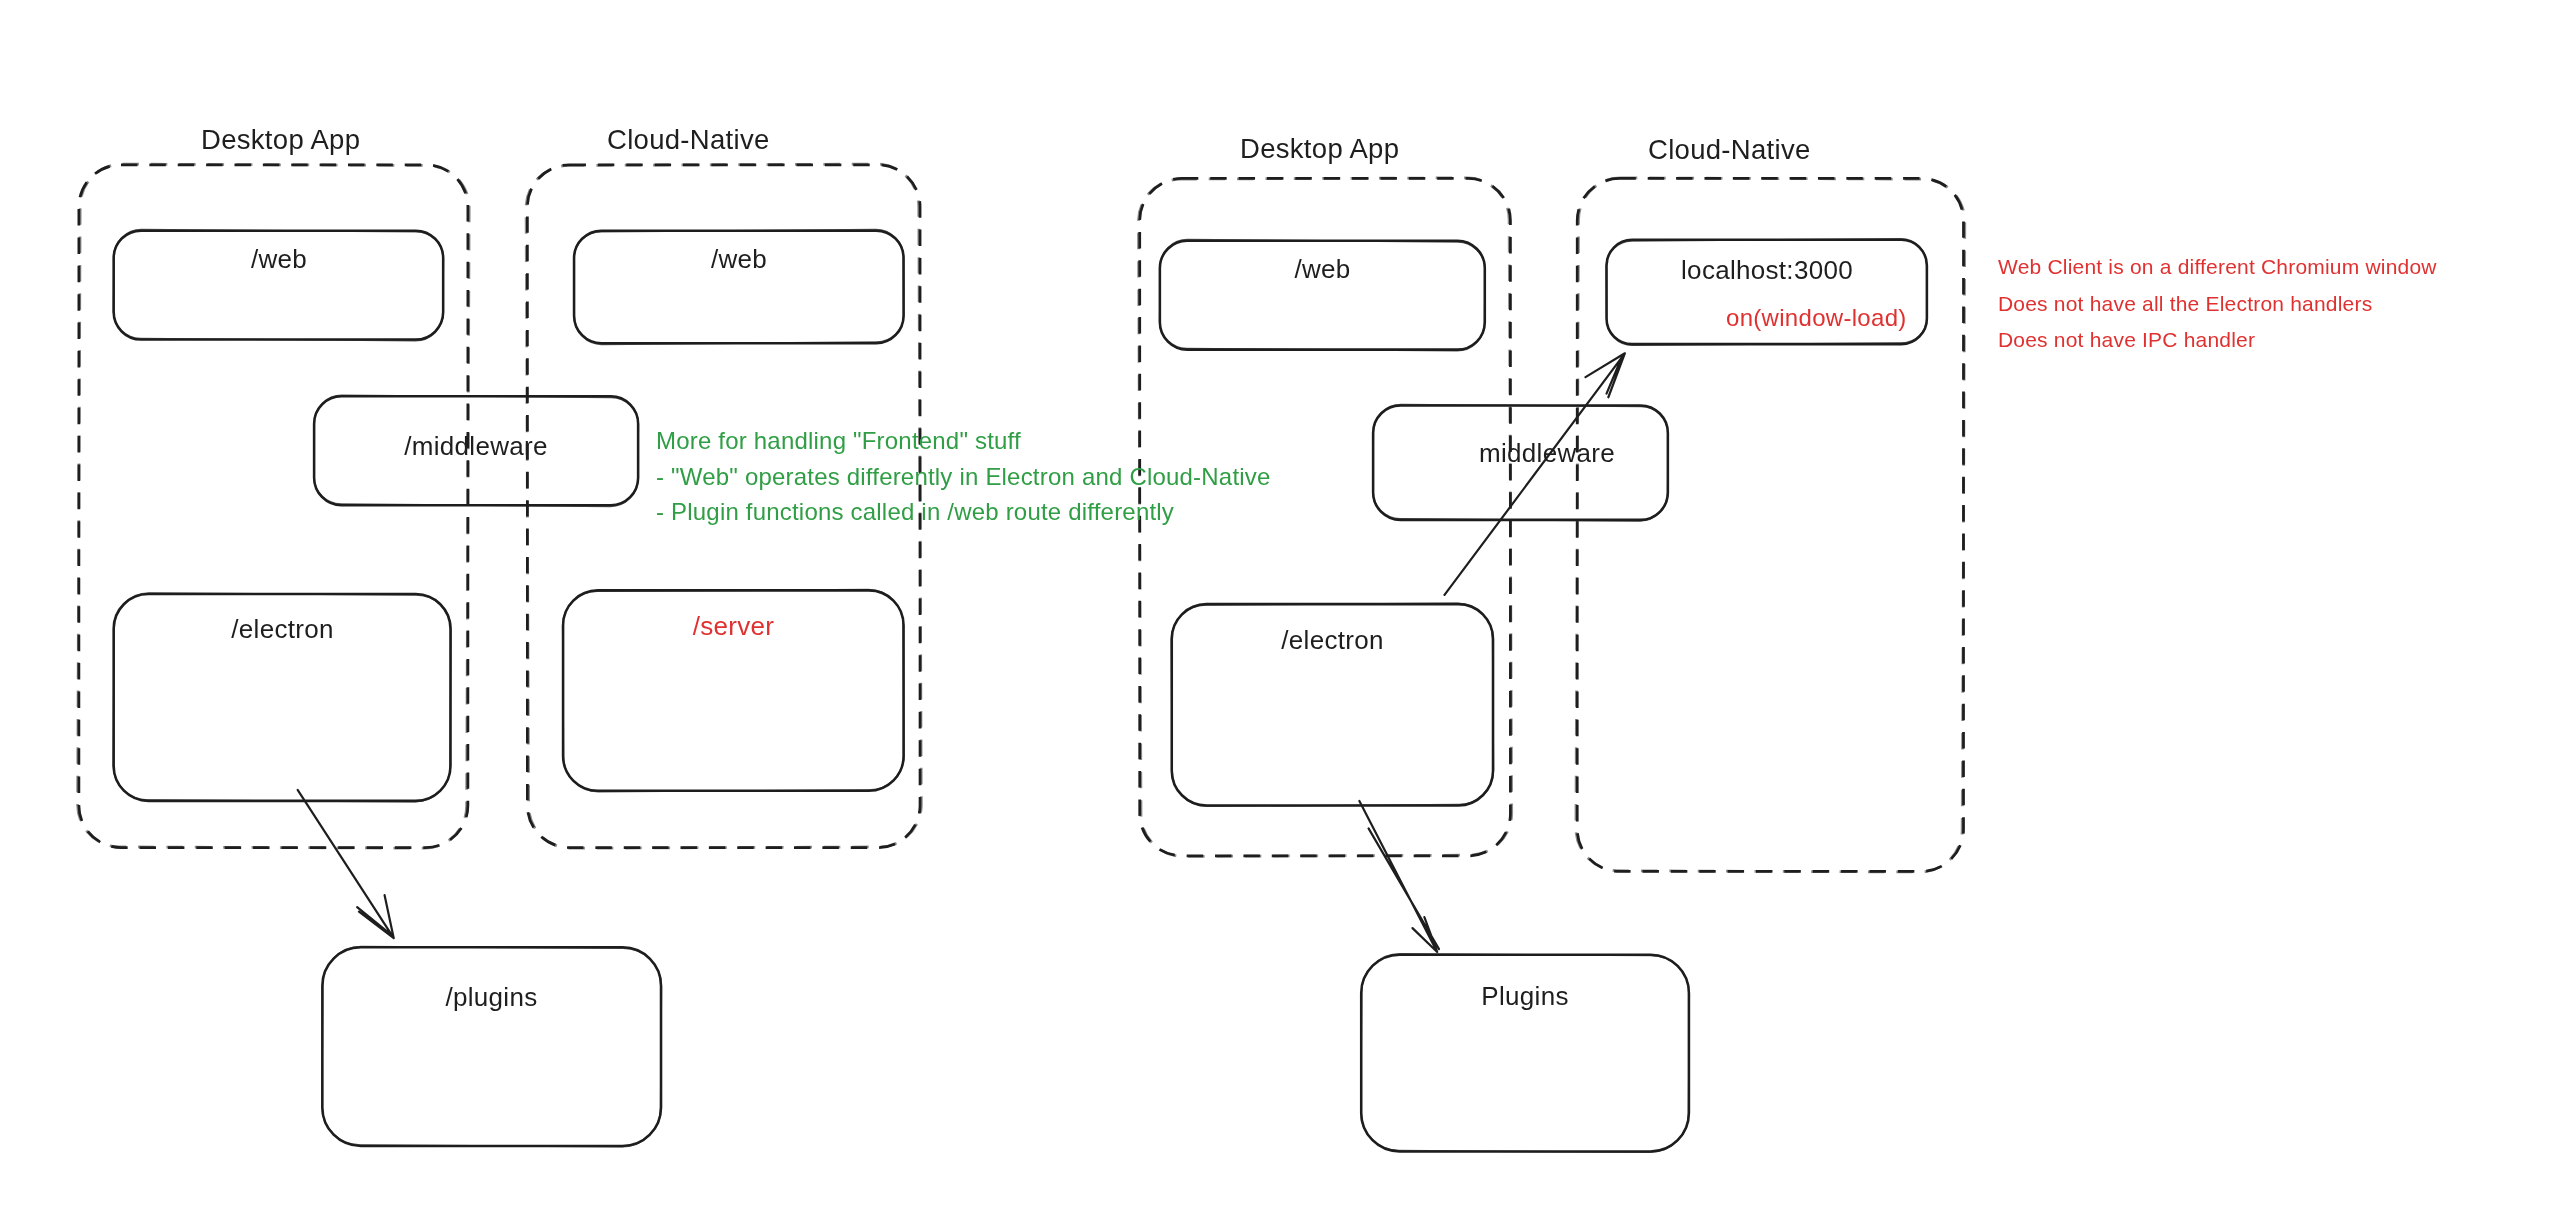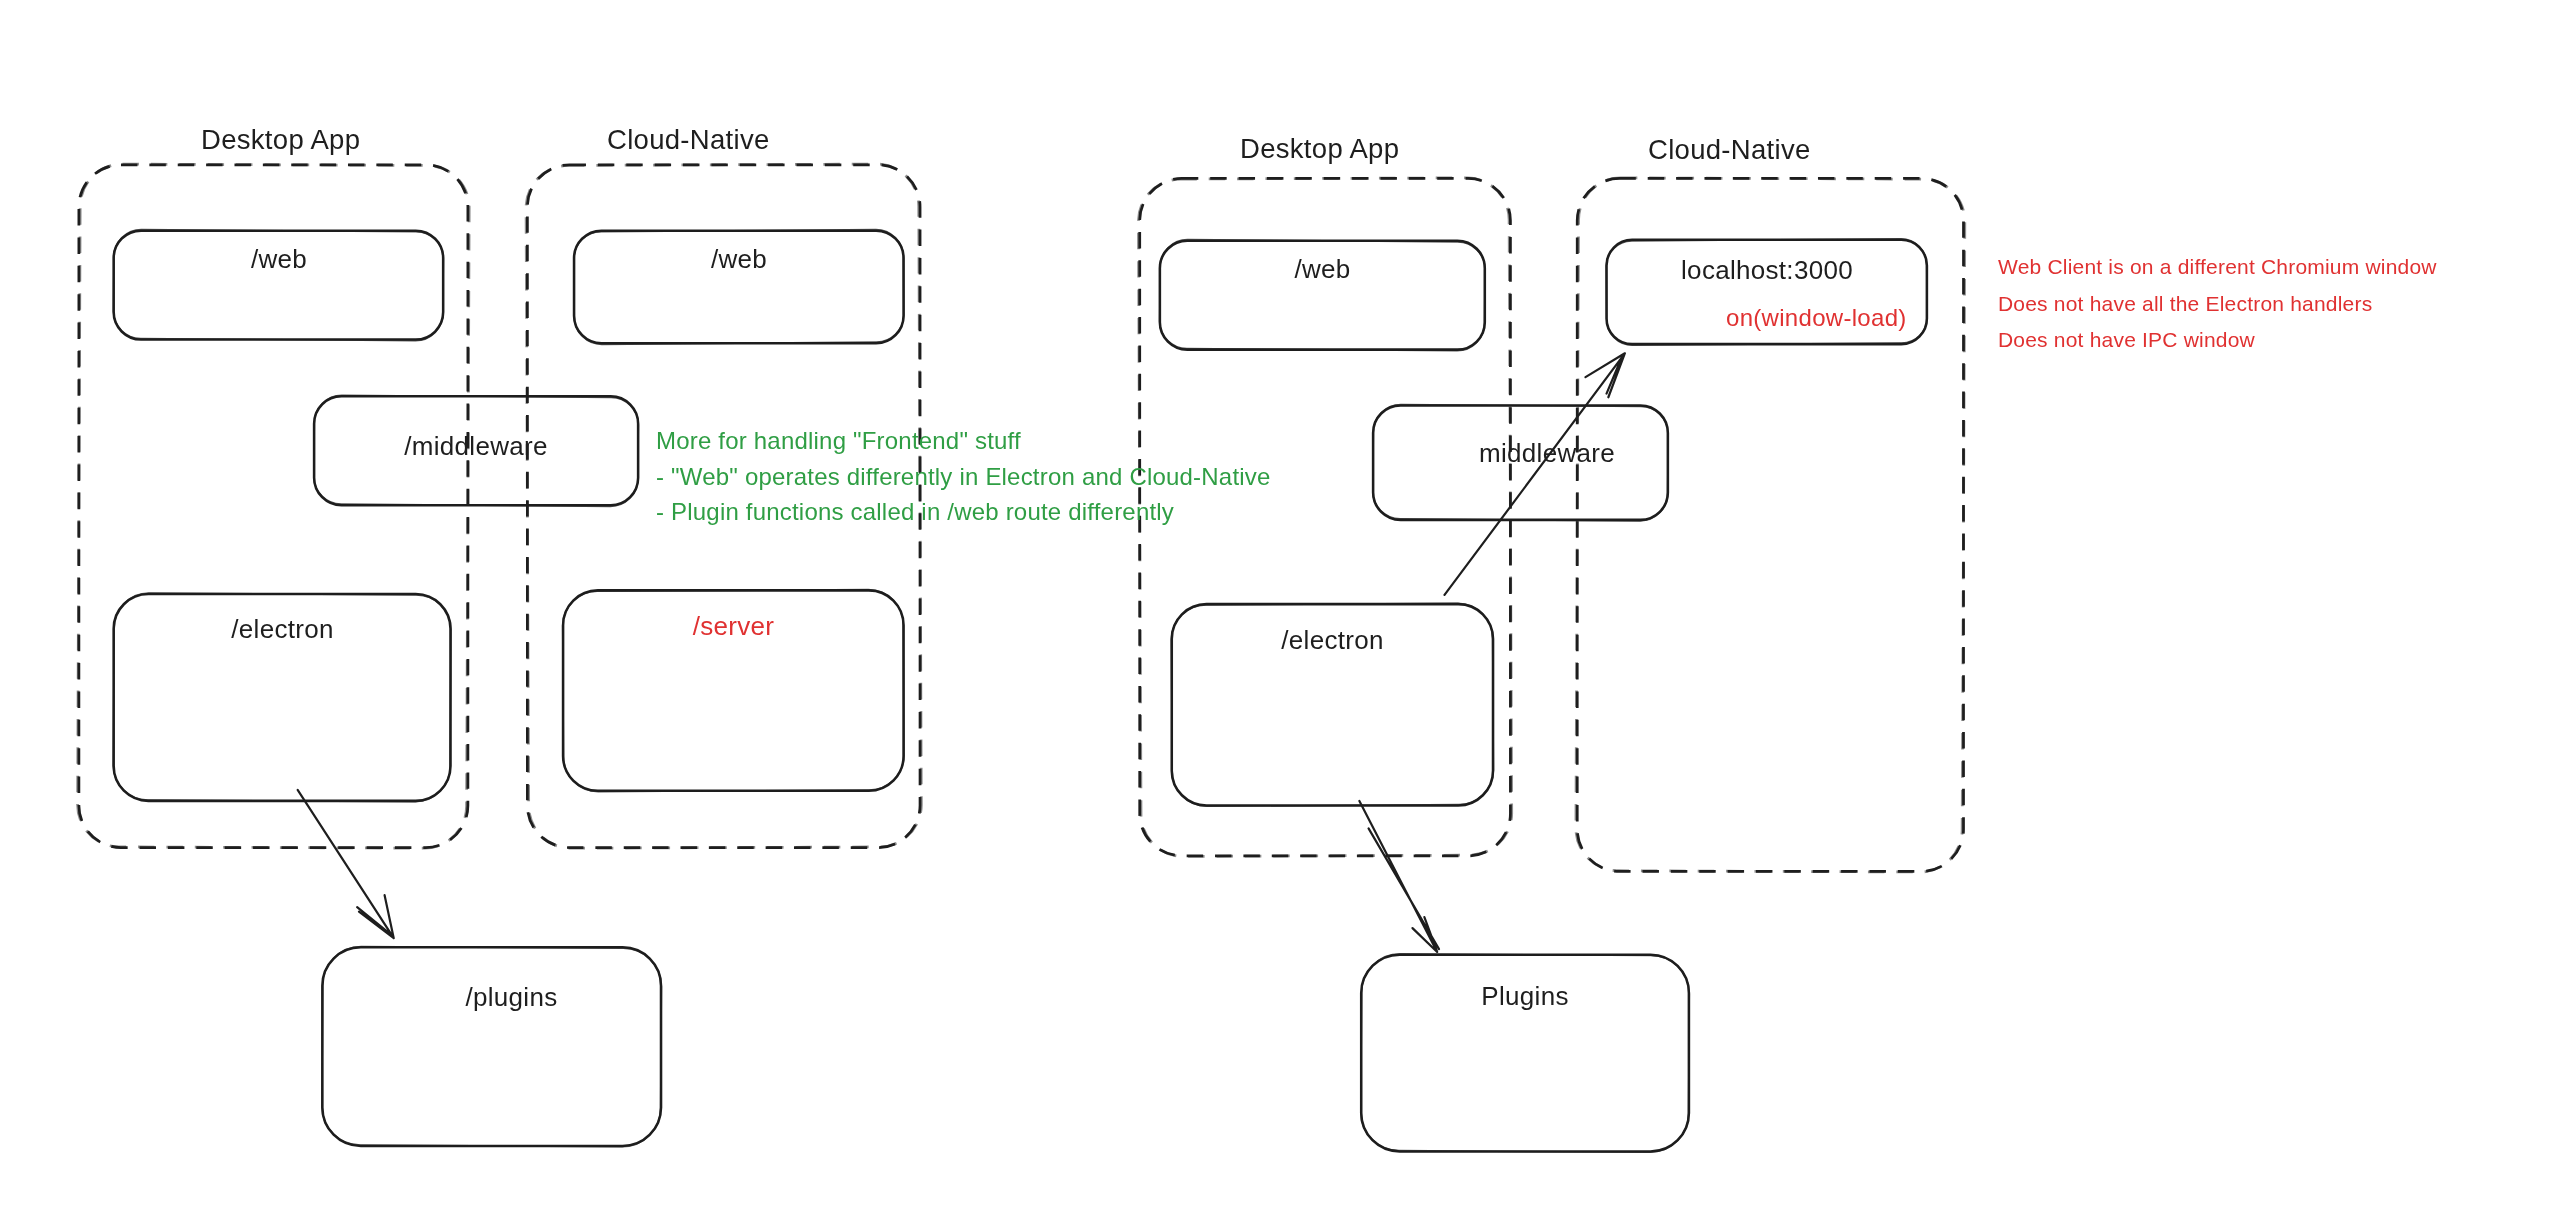--- a/index.html
+++ b/index.html
@@ -80,38 +80,38 @@
   </svg>
 
   <div class="lbl hdr" style="left:201px;top:124px;">Desktop App</div>
   <div class="lbl hdr" style="left:607px;top:124px;">Cloud-Native</div>
 
   <div class="lbl boxlbl c" style="left:114px;top:244px;width:330px;">/web</div>
   <div class="lbl boxlbl c" style="left:574px;top:244px;width:330px;">/web</div>
   <div class="lbl boxlbl c" style="left:314px;top:431px;width:324px;">/middleware</div>
   <div class="lbl boxlbl c" style="left:114px;top:614px;width:337px;">/electron</div>
   <div class="lbl boxlbl c red" style="left:563px;top:611px;width:341px;">/server</div>
-  <div class="lbl boxlbl c" style="left:322px;top:982px;width:339px;margin-left:20px;">/plugins</div>
+  <div class="lbl boxlbl c" style="left:322px;top:982px;width:339px;">/plugins</div>
 
   <div class="note gnote" style="left:656px;top:419px;">
     <div>More for handling "Frontend" stuff</div>
     <div>- "Web" operates differently in Electron and Cloud-Native</div>
     <div>- Plugin functions called in /web route differently</div>
   </div>
 
   <div class="lbl hdr" style="left:1240px;top:133px;">Desktop App</div>
   <div class="lbl hdr" style="left:1648px;top:134px;">Cloud-Native</div>
 
   <div class="lbl boxlbl c" style="left:1160px;top:254px;width:325px;">/web</div>
   <div class="lbl boxlbl c" style="left:1607px;top:255px;width:320px;">localhost:3000</div>
   <div class="lbl red" style="left:1726px;top:304px;font-size:24px;">on(window-load)</div>
   <div class="lbl boxlbl c" style="left:1373px;top:438px;width:348px;">middleware</div>
   <div class="lbl boxlbl c" style="left:1172px;top:625px;width:321px;">/electron</div>
   <div class="lbl boxlbl c" style="left:1361px;top:981px;width:328px;">Plugins</div>
 
   <div class="note rnote" style="left:1998px;top:244px;">
     <div>Web Client is on a different Chromium window</div>
     <div>Does not have all the Electron handlers</div>
-    <div>Does not have IPC window</div>
+    <div>Does not have IPC handler</div>
   </div>
 
 </div>
 
 
 </body></html>

